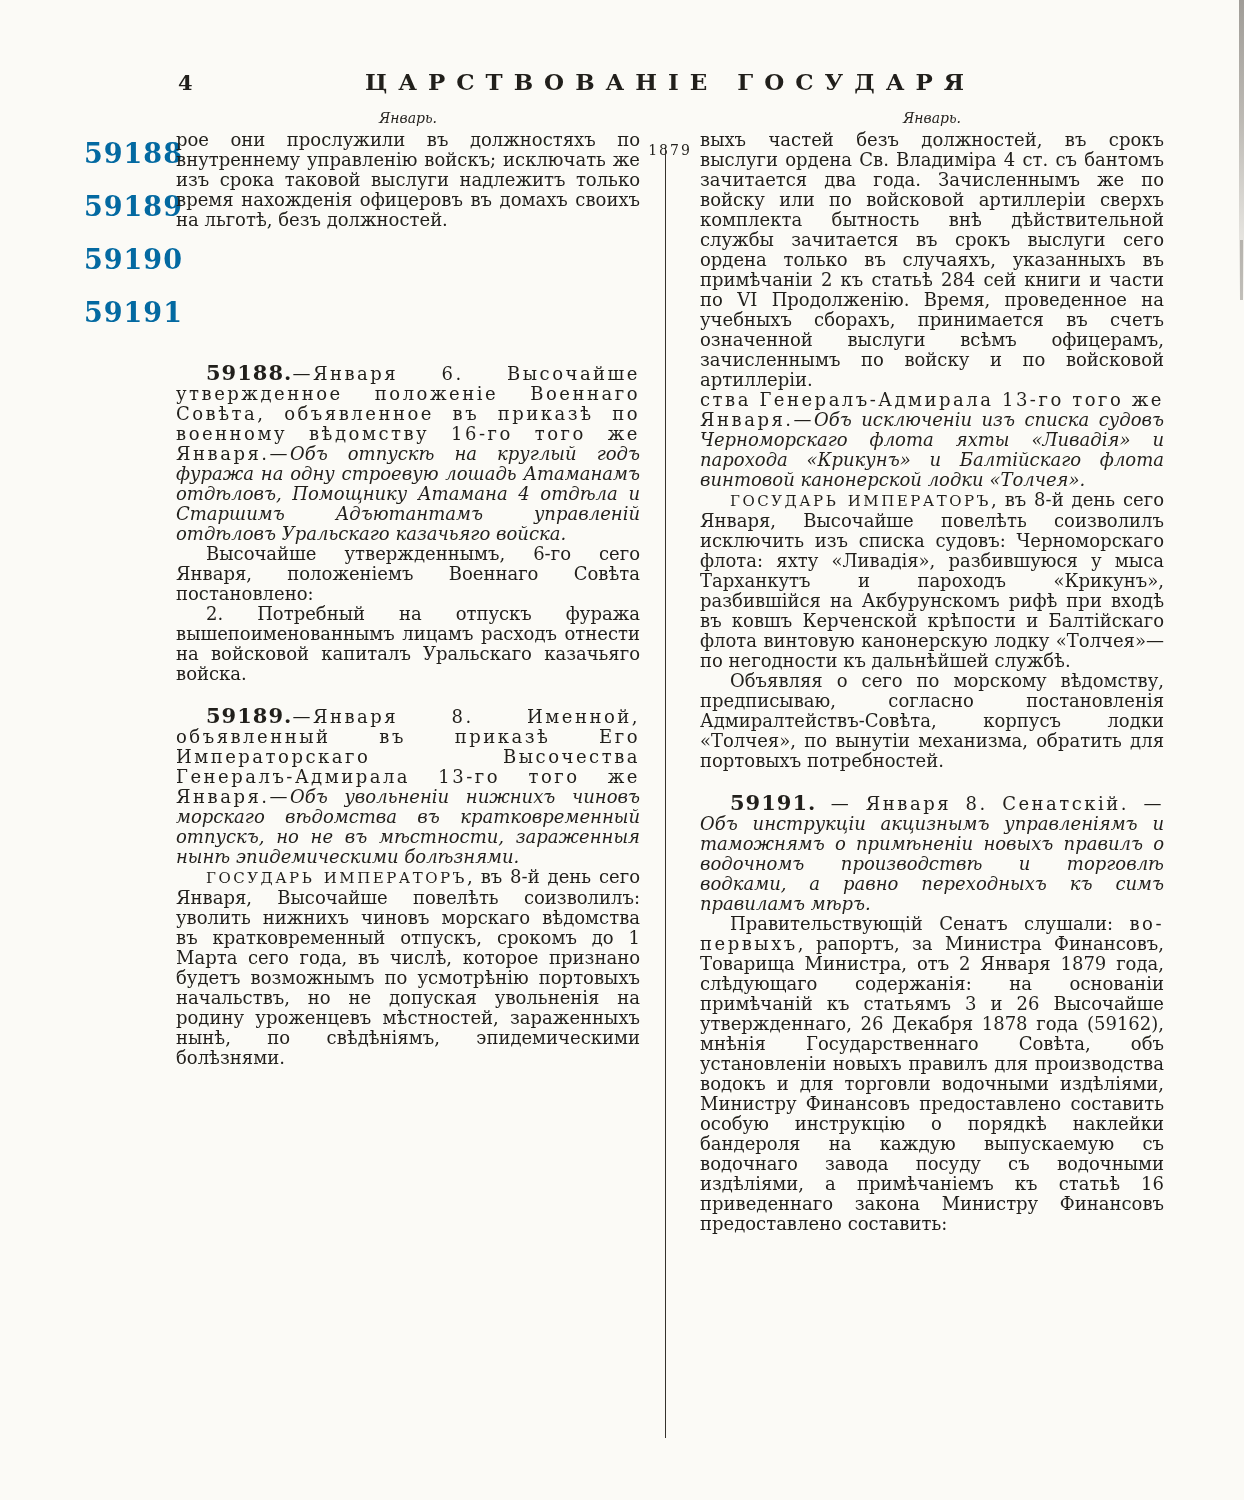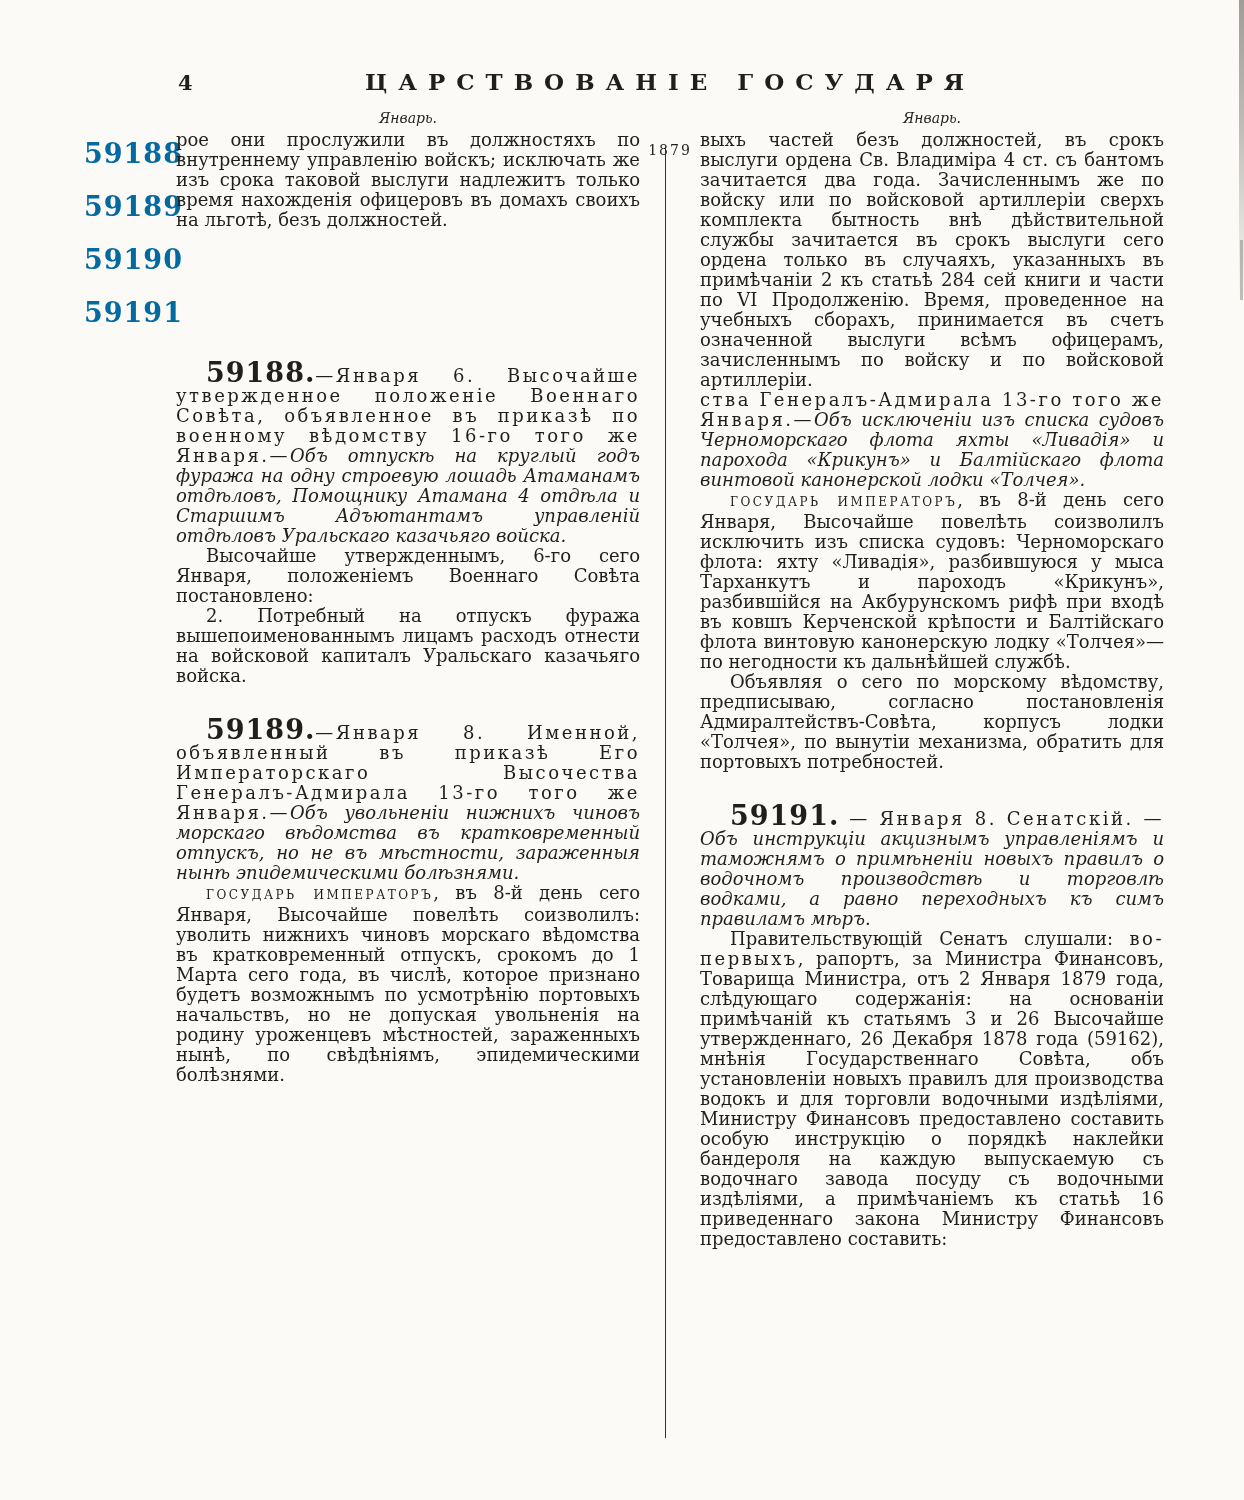--- a/index.html
+++ b/index.html
@@ -59,26 +59,26 @@
   .col-left  { left: 176px; height: 1312px; overflow: hidden; }
   .col-right { left: 700px; height: 1312px; overflow: hidden; }
   .col-divider {
     position: absolute; left: 665px; top: 148px;
     width: 1px; height: 1290px;
     background: #35322d;
   }
 
   .para { margin: 0; }
   .para.indent { text-indent: 30px; }
-  .para.gap    { margin-top: 34px; }
+  .para.gap    { margin-top: 22px; }
   .para.gap-xl { margin-top: 133px; }
 
-  .num  { font-weight: bold; font-size: 27px; letter-spacing: 1px; }
+  .num  { font-weight: bold; font-size: 21px; letter-spacing: 1px; }
   .sp   { letter-spacing: 2.5px; }
-  .caps { font-size: 12px; letter-spacing: 2.5px; }
+  .caps { font-size: 15px; letter-spacing: 2.5px; }
   .i    { font-style: italic; }
 </style>
 </head>
 <body>
 
 <div class="page">
   <div class="edge-right"></div>
   <div class="edge-right-low"></div>
 
   <div class="pagenum">4</div>

